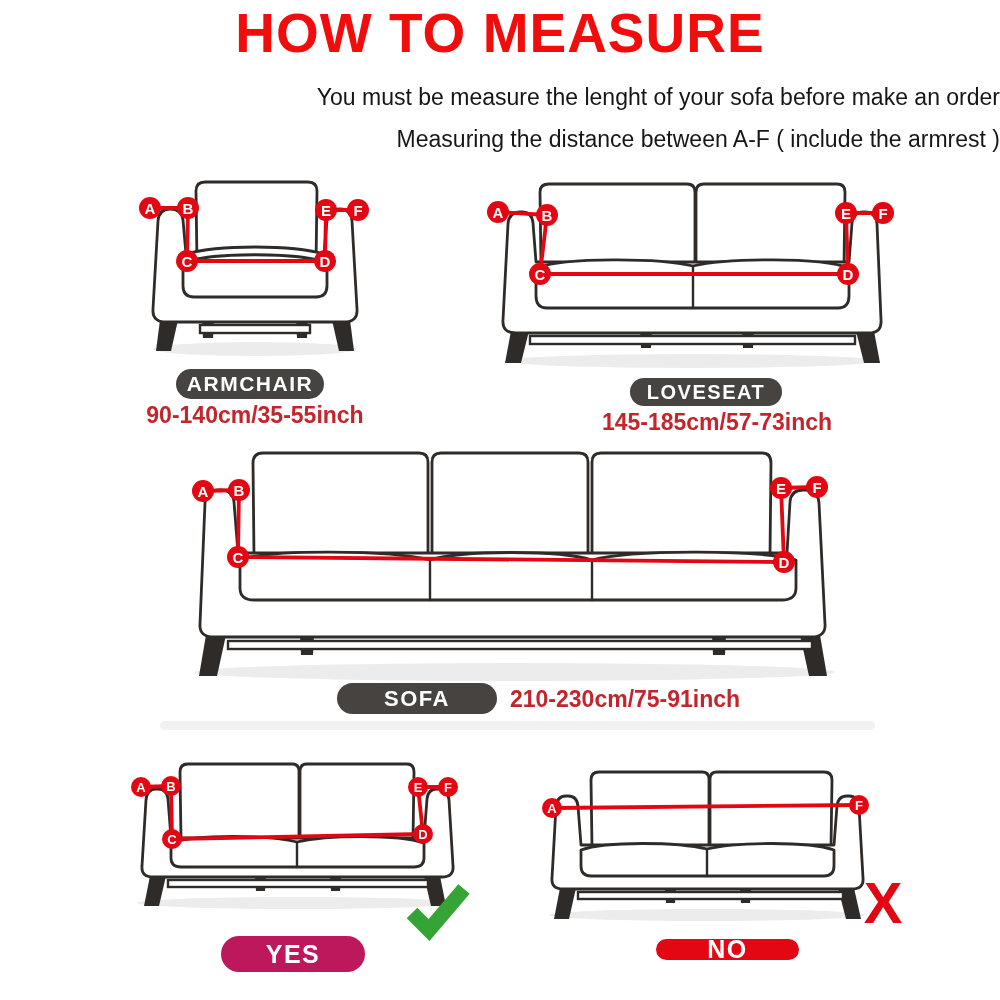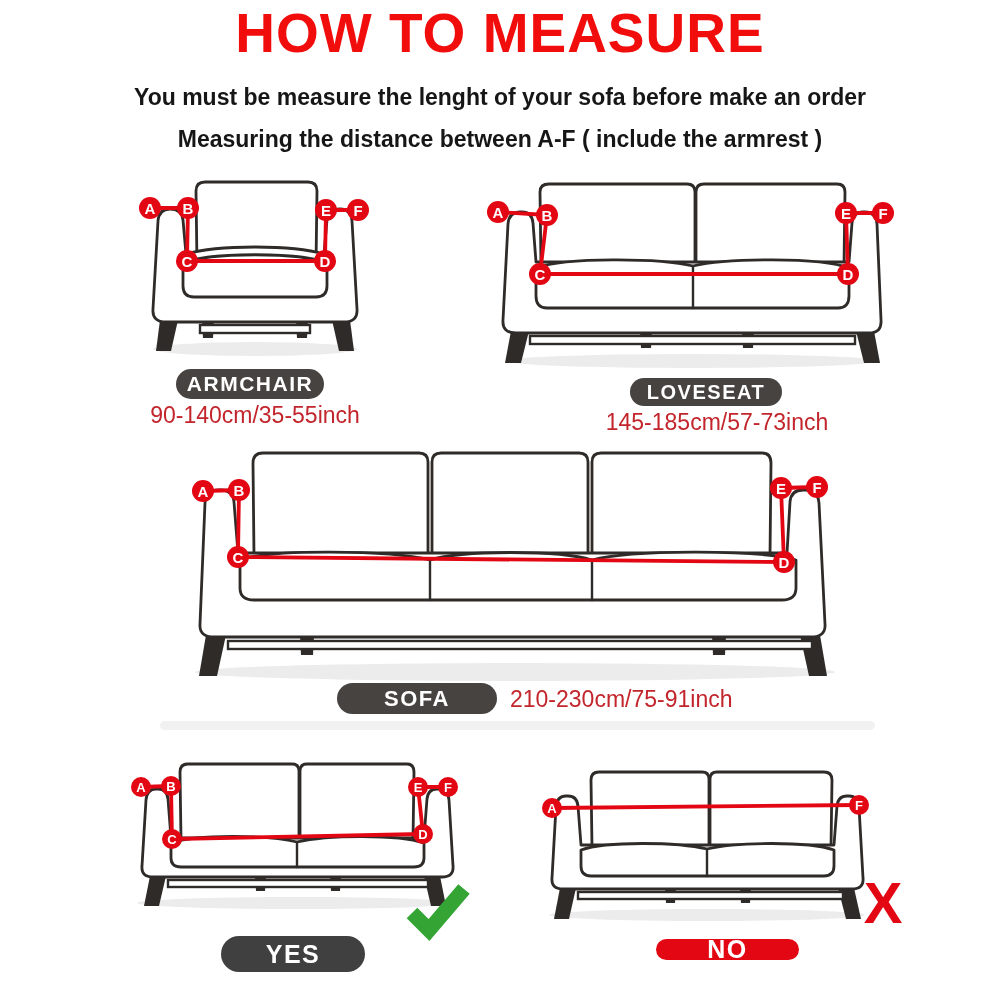--- a/index.html
+++ b/index.html
@@ -1,34 +1,34 @@
 <!DOCTYPE html>
 <html><head>
 <meta charset="utf-8">
 <style>
   html,body{margin:0;padding:0;background:#ffffff;}
   .canvas{position:relative;width:1000px;height:1000px;background:#fff;overflow:hidden;
           font-family:"Liberation Sans","DejaVu Sans",sans-serif;}
   .art{position:absolute;left:0;top:0;}
   .title{position:absolute;left:0;top:1px;width:1000px;text-align:center;
          font-size:55px;font-weight:700;color:#f20d0d;letter-spacing:1px;}
-  .sub{position:absolute;left:0;width:1000px;text-align:center;
-       font-size:23px;font-weight:700;color:#161616;}
+  .sub{position:absolute;left:0;width:1000px;text-align:right;
+       font-size:23px;font-weight:400;color:#161616;}
   .sub.l1{top:84px;}
   .sub.l2{top:114px;margin-top:12px;}
   .pt{position:absolute;width:22px;height:22px;border-radius:50%;background:#e30613;
       color:#fff;font-weight:700;font-size:15px;display:flex;align-items:center;
       justify-content:center;box-sizing:border-box;}
   .pt.sm{width:20px;height:20px;font-size:13px;}
   .badge{position:absolute;display:flex;align-items:center;justify-content:center;
          color:#fff;font-weight:700;letter-spacing:1.5px;}
   .badge.dark{background:#474340;}
-  .badge.green{background:#404040;}
+  .badge.green{background:#be185d;}
   .badge.red{background:#e30613;}
-  .size{position:absolute;color:#c2252b;font-size:23px;font-weight:400;}
+  .size{position:absolute;color:#c2252b;font-size:23px;font-weight:700;}
   .cross{position:absolute;left:856px;top:874px;width:54px;height:58px;line-height:58px;
          text-align:center;font-size:58px;font-weight:700;color:#e30613;}
   
   .ln{fill:#fff;stroke:#2e2b29;stroke-width:2.8;stroke-linejoin:round;stroke-linecap:round;}
   .leg{fill:#2e2b29;stroke:none;}
   .bar{fill:#fff;stroke:#2e2b29;stroke-width:2.4;}
   .shadow{fill:#ececec;stroke:none;}
   .split{fill:none;stroke:#2e2b29;stroke-width:2.4;stroke-linecap:round;}
   .mline{fill:none;stroke:#e30613;stroke-width:3.8;stroke-linecap:round;stroke-linejoin:round;}
   .check{fill:none;stroke:#34a435;stroke-width:15;stroke-linecap:butt;stroke-linejoin:miter;}

